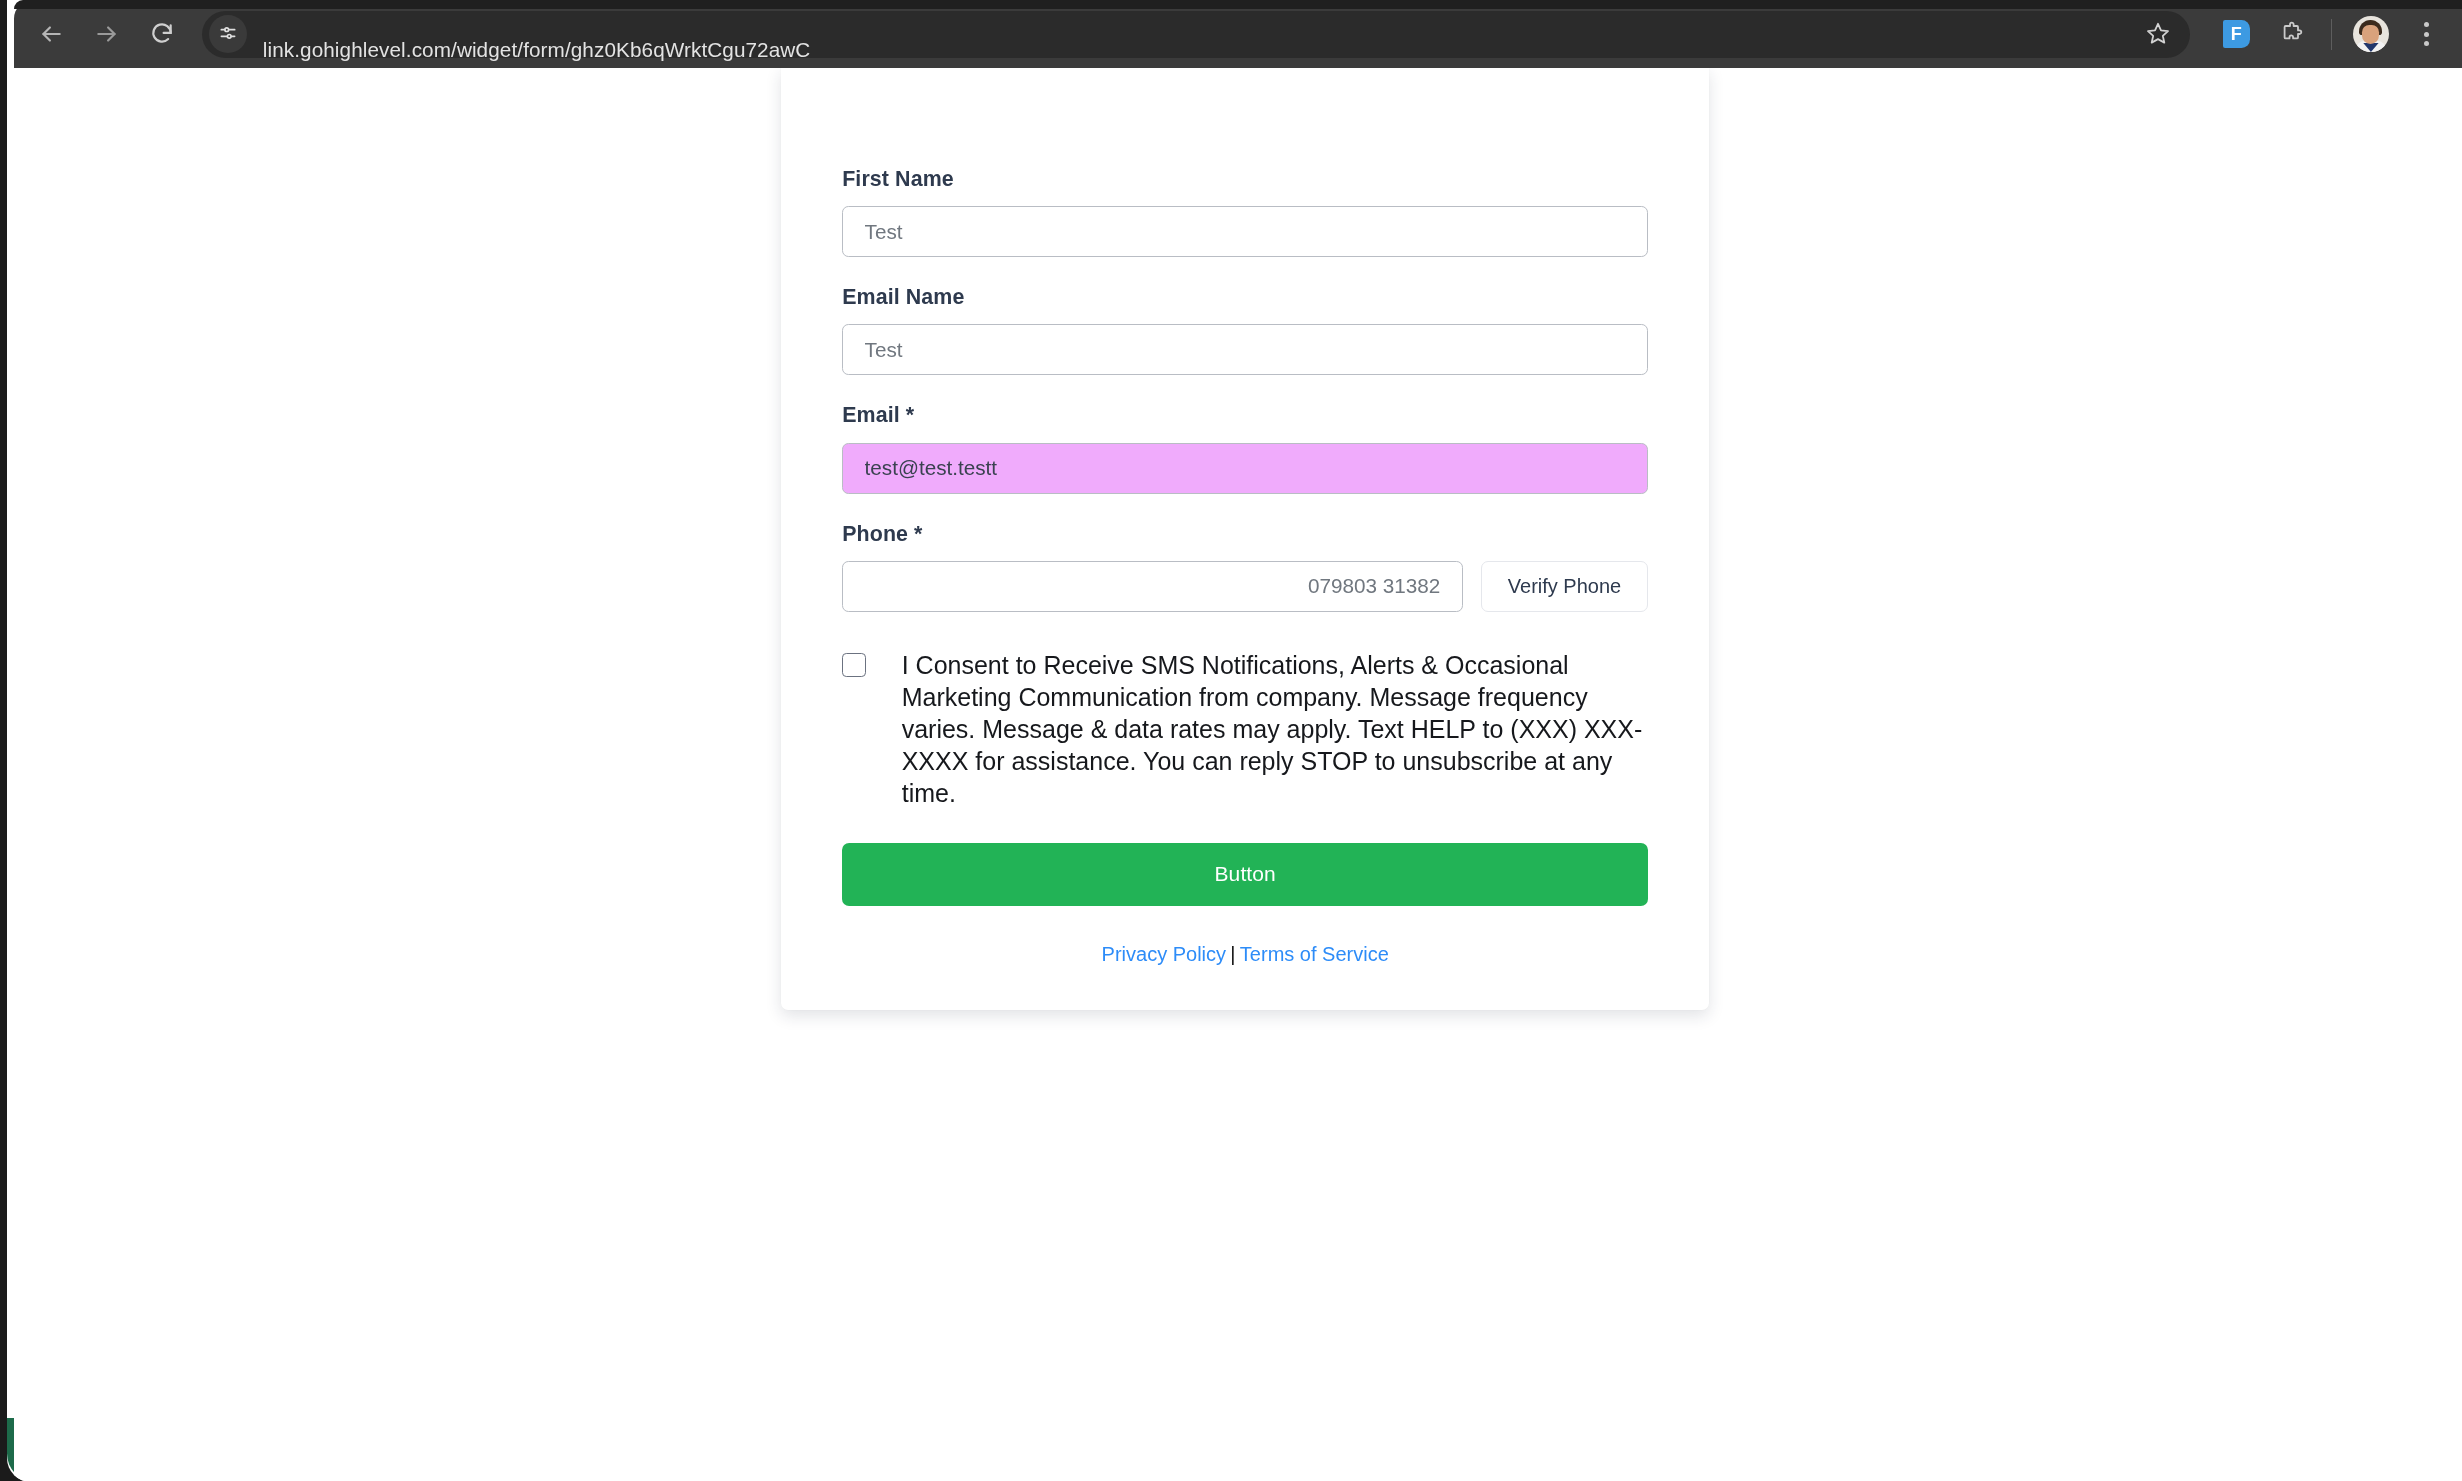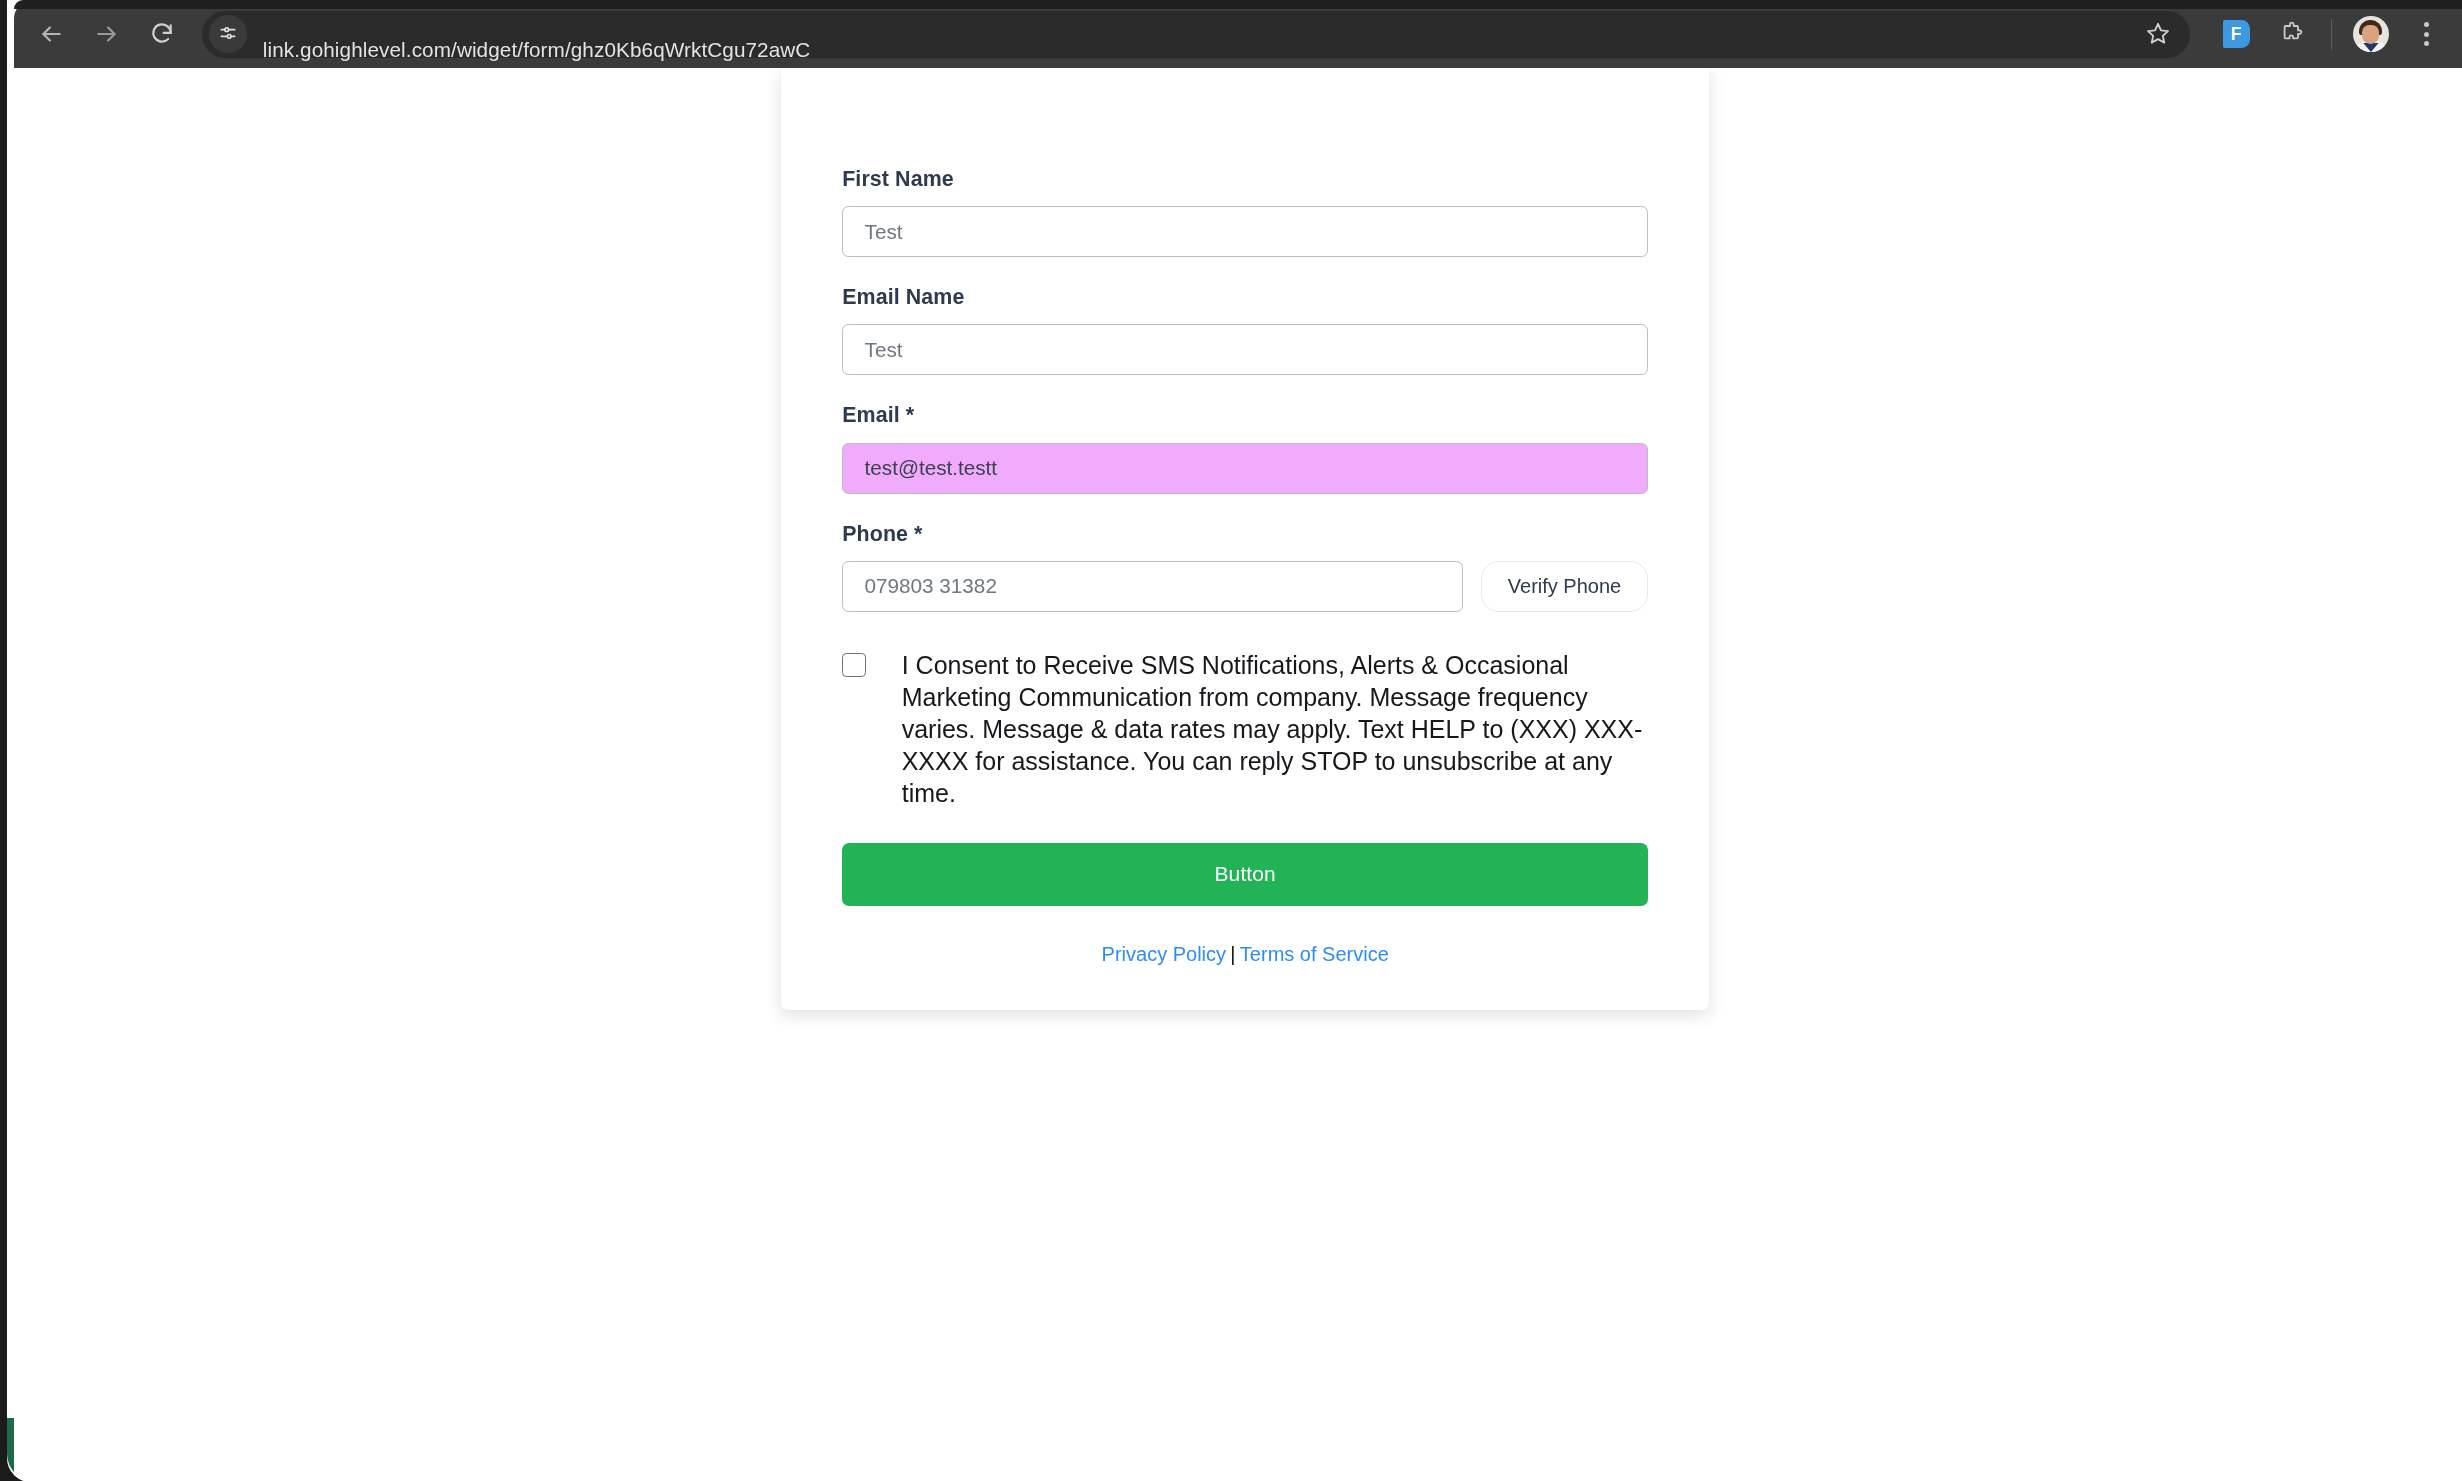--- a/index.html
+++ b/index.html
@@ -216,28 +216,28 @@
   .text-input::placeholder { color: #70777f; opacity: 1; }
 
   #email-input {
     background: #f0abfc;
     border-color: #b9bdc4;
     color: #3a4250;
   }
   #email-input::placeholder { color: #3a4250; opacity: 1; }
 
   #phone-row { display: flex; align-items: center; gap: 18px; }
-  #phone-input { flex: 1 1 auto; }
+  #phone-input { flex: 1 1 auto; text-align: right; }
   #verify-phone-button {
     flex: none;
     height: 51px;
     padding: 0 26px;
     background: #ffffff;
     border: 1.4px solid #e5e7ec;
-    border-radius: 18px;
+    border-radius: 7px;
     font-size: 20px;
     color: #2e3a4e;
     font-family: "Liberation Sans", sans-serif;
     white-space: nowrap;
     cursor: pointer;
   }
 
   #consent-row {
     display: flex;
     align-items: flex-start;

